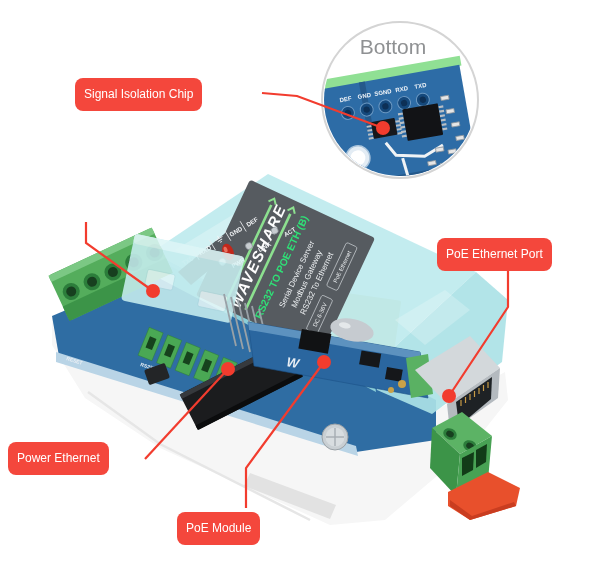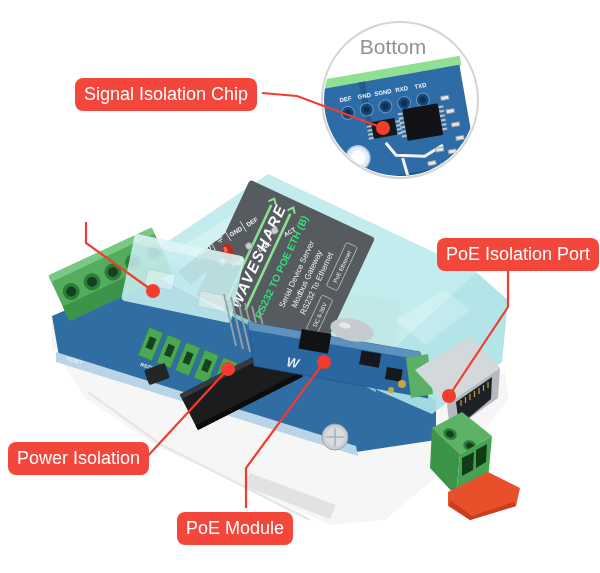--- a/index.html
+++ b/index.html
@@ -3,21 +3,21 @@
 <meta charset="utf-8">
 <style>
   html,body{margin:0;padding:0;background:#fff;}
   .stage{
     position:relative;width:600px;height:573px;background:#ffffff;overflow:hidden;
     font-family:"Liberation Sans",sans-serif;
   }
   .stage svg{position:absolute;left:0;top:0;}
   .callout{
     position:absolute;background:#f4473c;color:#ffffff;border-radius:8px;
-    font-size:18px;line-height:25px;padding:4px 9px;white-space:nowrap;z-index:5;
+    font-size:12px;line-height:25px;padding:4px 9px;white-space:nowrap;z-index:5;
   }
   svg text{font-family:"Liberation Sans",sans-serif;}
 </style>
 </head>
 <body>
 
 <div class="stage">
 
 <svg width="600" height="573" viewBox="0 0 600 573">
 
@@ -309,17 +309,17 @@
   <g fill="#f23c2e">
     <circle cx="383" cy="128" r="7"></circle>
     <circle cx="153" cy="291" r="7"></circle>
     <circle cx="449" cy="396" r="7"></circle>
     <circle cx="228" cy="369" r="7"></circle>
     <circle cx="324" cy="362" r="7"></circle>
   </g>
 </svg>
 
 <div class="callout" style="left:75px;top:78px;">Signal Isolation Chip</div>
-<div class="callout" style="left:437px;top:238px;">PoE Isolation Port</div>
-<div class="callout" style="left:8px;top:442px;">Power Isolation</div>
+<div class="callout" style="left:437px;top:238px;">PoE Ethernet Port</div>
+<div class="callout" style="left:8px;top:442px;">Power Ethernet</div>
 <div class="callout" style="left:177px;top:512px;">PoE Module</div>
 
 </div>
 
 </body></html>

